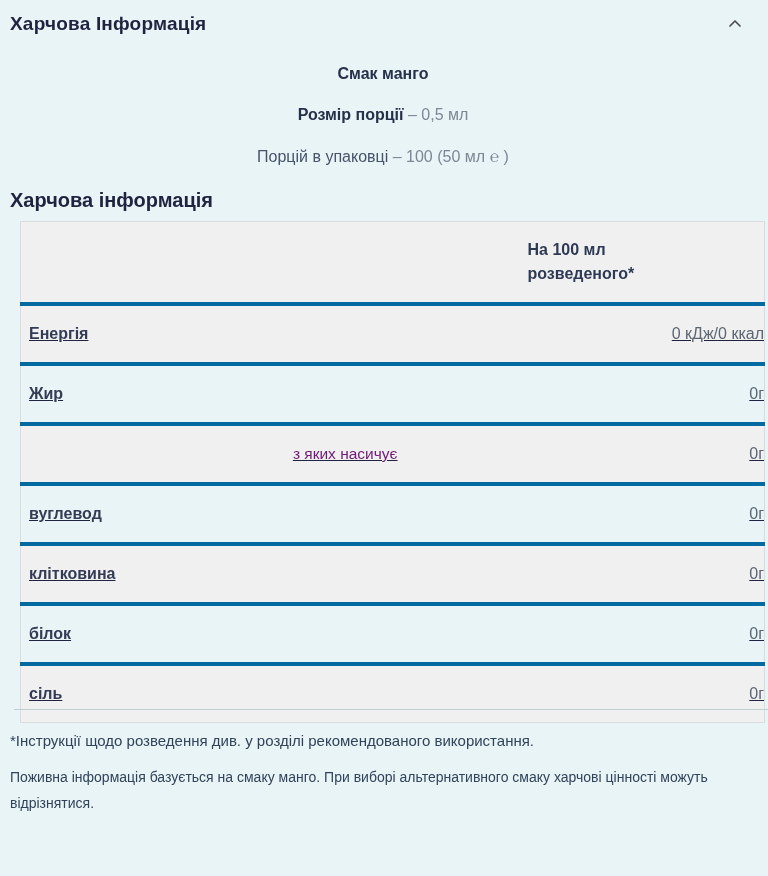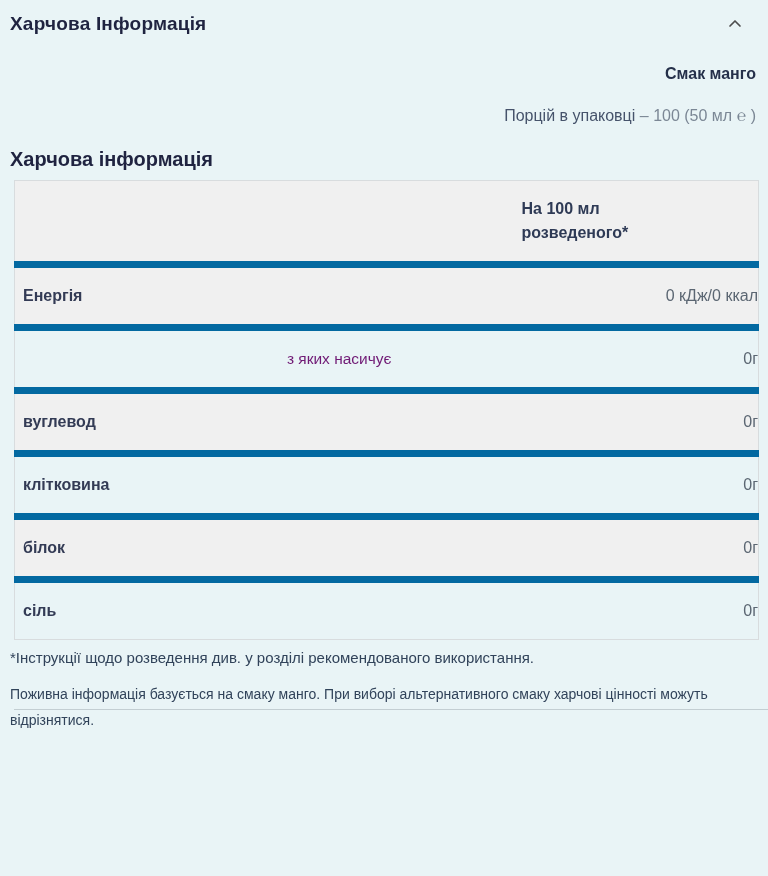--- a/index.html
+++ b/index.html
@@ -43,21 +43,20 @@
     justify-content: center;
   }
   
   .serving {
     text-align: center;
   }
   .serving p {
     margin: 0;
     font-size: 16px;
     line-height: 20px;
-    text-align: right;
   }
   .serving .flavour {
     margin-top: 29px;
     font-weight: 700;
     color: #25304a;
   }
   .serving .size-line {
     margin-top: 21px;
     color: #25304a;
   }
@@ -74,23 +73,24 @@
   .section-heading {
     margin: 22px 0 9px 0;
     font-size: 20px;
     font-weight: 700;
     color: #1f2340;
   }
   
   table.nutrition {
     border-collapse: collapse;
     width: 744px;
-    margin-left: 4px;
+    margin-left: 10px;
     border: 1px solid #d8dcde;
     table-layout: fixed;
+    text-decoration: underline;
   }
   col.c1 { width: 492px; }
   col.c2 { width: 252px; }
   thead th {
     height: 80px;
     background: #f0f0f0;
     font-size: 16px;
     font-weight: 700;
     color: #2e3a55;
     text-align: left;
@@ -98,21 +98,21 @@
     padding: 0;
   }
   thead th .hdr-wrap {
     display: inline-block;
     max-width: 120px;
     line-height: 24px;
     padding-left: 15px;
   }
   tbody td {
     height: 56px;
-    border-top: 7px solid #0369a1;
+    border-top: 4px solid #0369a1;
     font-size: 16px;
     vertical-align: middle;
     padding: 0;
   }
   tbody tr:nth-child(odd) { background: #f0f0f0; }
   tbody tr:nth-child(even) { background: transparent; }
   td.cell-label {
     font-weight: 700;
     color: #333b55;
     padding-left: 8px;
@@ -161,20 +161,21 @@
     <h2 class="accordion-title">Харчова Інформація</h2>
     <span class="chevron">
       <svg width="16" height="16" viewBox="0 0 16 16">
         <polyline points="3,10 8,5 13,10" fill="none" stroke="#4d4d4d" stroke-width="1.7" stroke-linecap="round" stroke-linejoin="round"></polyline>
       </svg>
     </span>
   </div>
 
   <div class="serving">
     <p class="flavour">Смак манго</p>
+    <p class="size-line"><span class="lbl">Розмір порції</span> <span class="val">– 0,5 мл</span></p>
     <p class="count-line"><span>Порцій в упаковці</span> <span class="val">– 100 (50 мл ℮ )</span></p>
   </div>
 
   <h3 class="section-heading">Харчова інформація</h3>
 
   <table class="nutrition">
     <colgroup>
         <col class="c1">
         <col class="c2">
       </colgroup>
@@ -183,20 +184,24 @@
         <th></th>
         <th><span class="hdr-wrap">На 100 мл розведеного*</span></th>
       </tr>
     </thead>
     <tbody>
         <tr>
           <td class="cell-label">Енергія</td>
           <td class="cell-value">0 кДж/0 ккал</td>
         </tr>
         <tr>
+          <td class="cell-label">Жир</td>
+          <td class="cell-value">0г</td>
+        </tr>
+        <tr>
           <td class="cell-sub">з яких насичує</td>
           <td class="cell-value">0г</td>
         </tr>
         <tr>
           <td class="cell-label">вуглевод</td>
           <td class="cell-value">0г</td>
         </tr>
         <tr>
           <td class="cell-label">клітковина</td>
           <td class="cell-value">0г</td>

